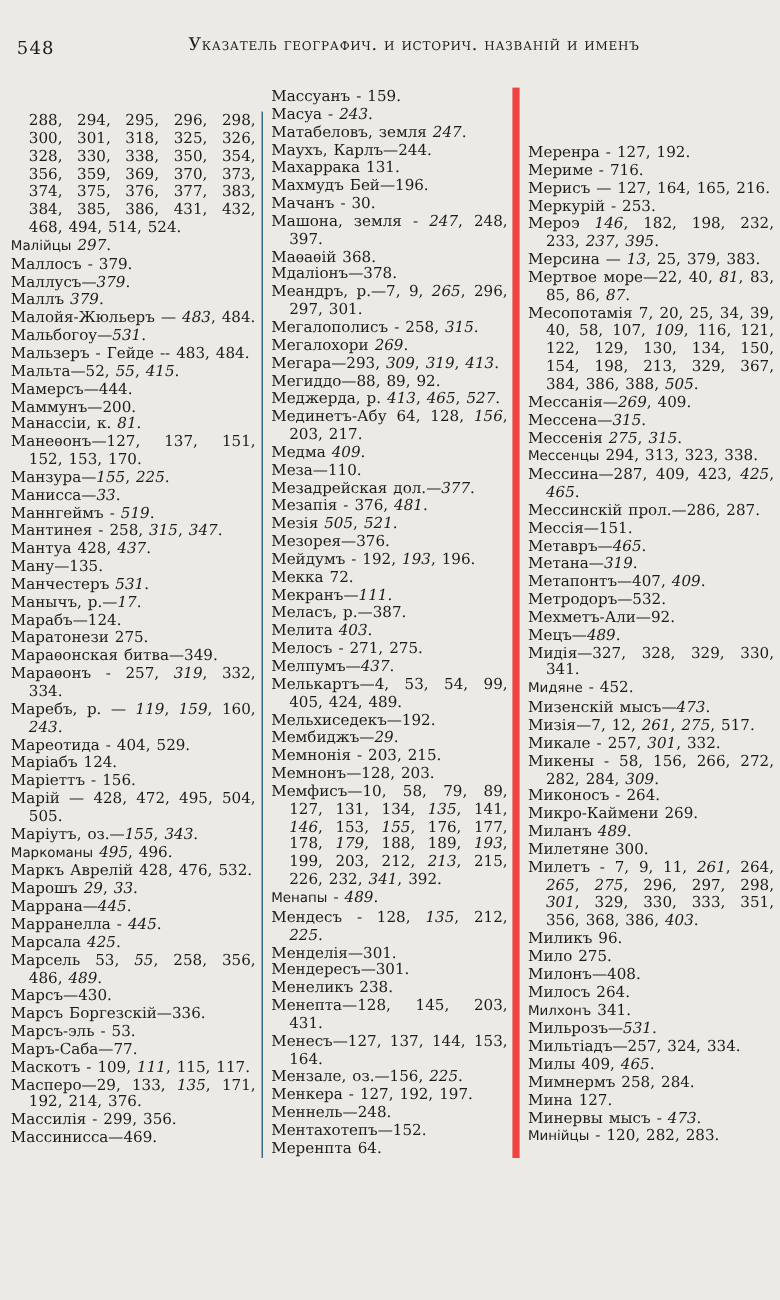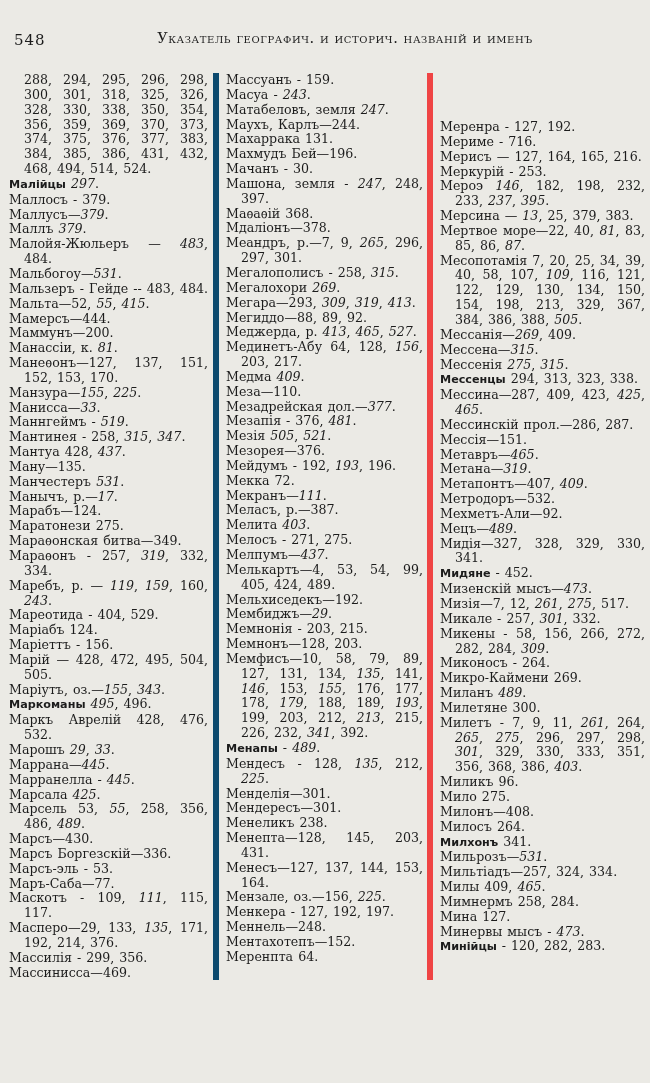--- a/index.html
+++ b/index.html
@@ -23,37 +23,37 @@
     font-variant: small-caps;
     font-size: 14.5px;
     letter-spacing: 0.6px;
     padding-left: 40px;
   }
   .index {
     position: absolute; top: 73px; left: 9px; right: 5px;
     display: flex; align-items: stretch;
   }
   .col { box-sizing: border-box; }
-  .col-0 { width: 210px; padding-right: 5px; border-right: 6px solid #0c4a6e; }
+  .col-0 { width: 210px; padding-right: 5px; border-right: 1px solid #0c4a6e; margin-top: 20px; }
   .col-1 { width: 214px; padding-left: 7px; padding-right: 4px; border-right: 6px solid #ef4444; }
   .col-2 { width: 212px; padding-left: 7px; margin-top: 47px; }
   p.entry {
     margin: 0;
     font-size: 12.6px;
     line-height: 14.85px;
     text-align: justify;
     padding-left: 15px;
     text-indent: -15px;
     word-spacing: 1px;
   }
   p.entry.cont { text-indent: 0; }
   p.entry i { font-style: italic; }
   p.entry b.head {
     font-family: "DejaVu Sans", sans-serif;
-    font-weight: bold;
+    font-weight: normal;
     font-size: 11.2px;
   }
 </style>
 </head>
 <body>
 
 <div class="page">
   <div class="running-head">
     <span class="page-num">548</span>
     <div class="running-title">Указатель географич. и историч. названій и именъ</div>

